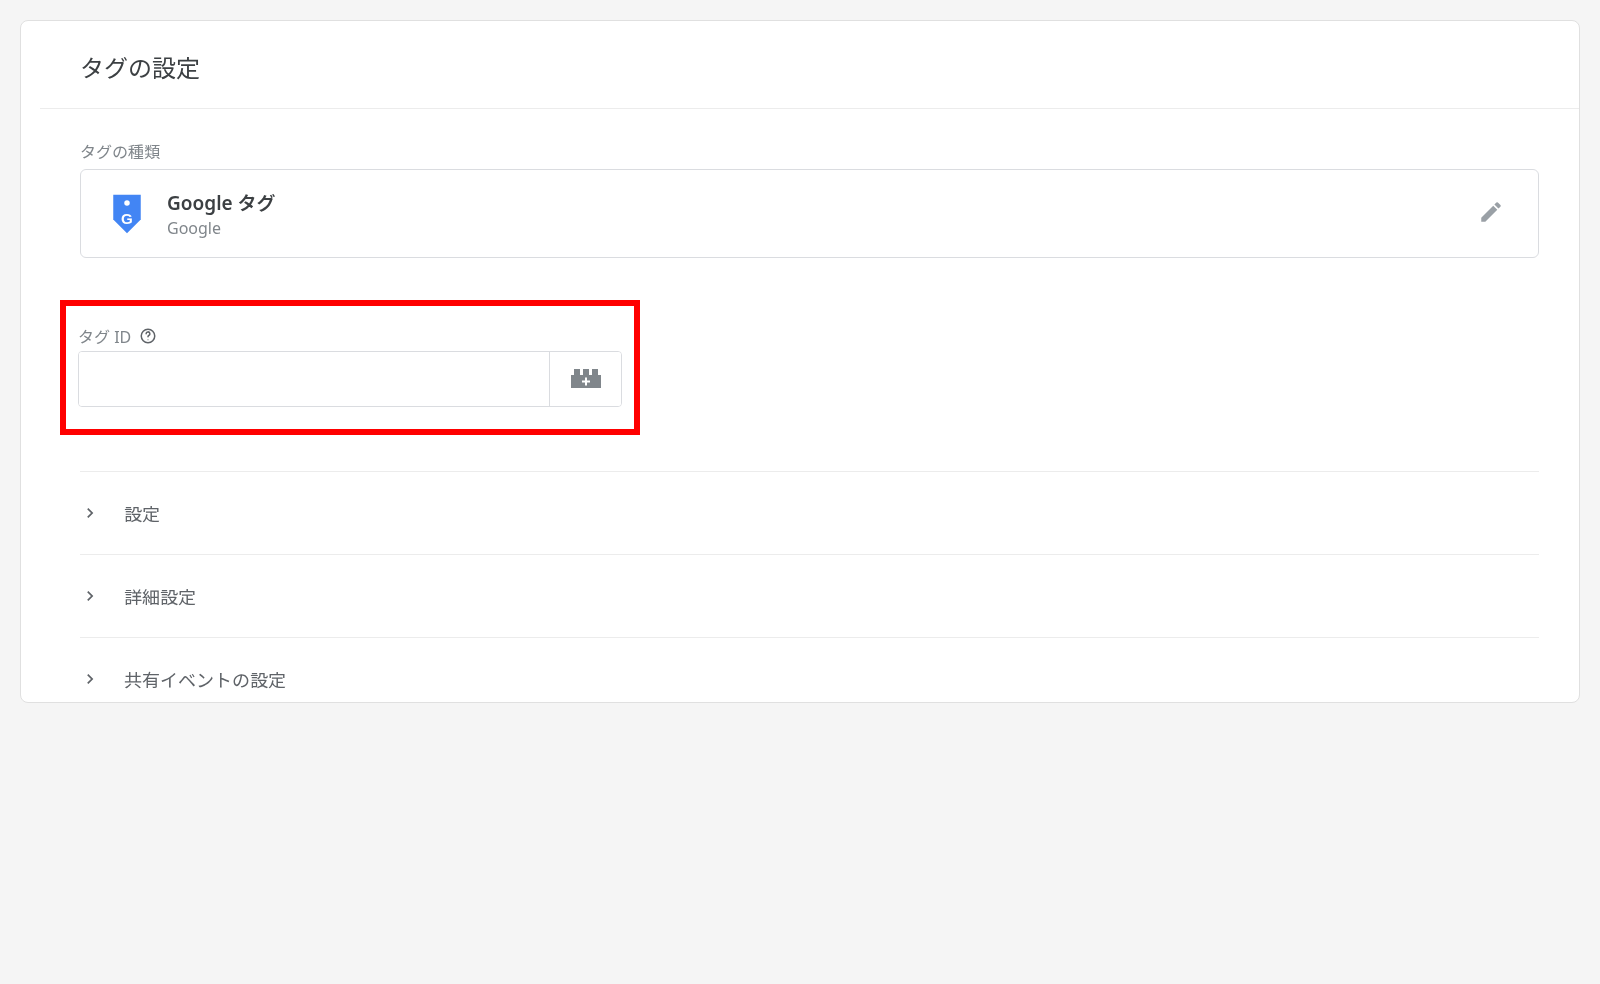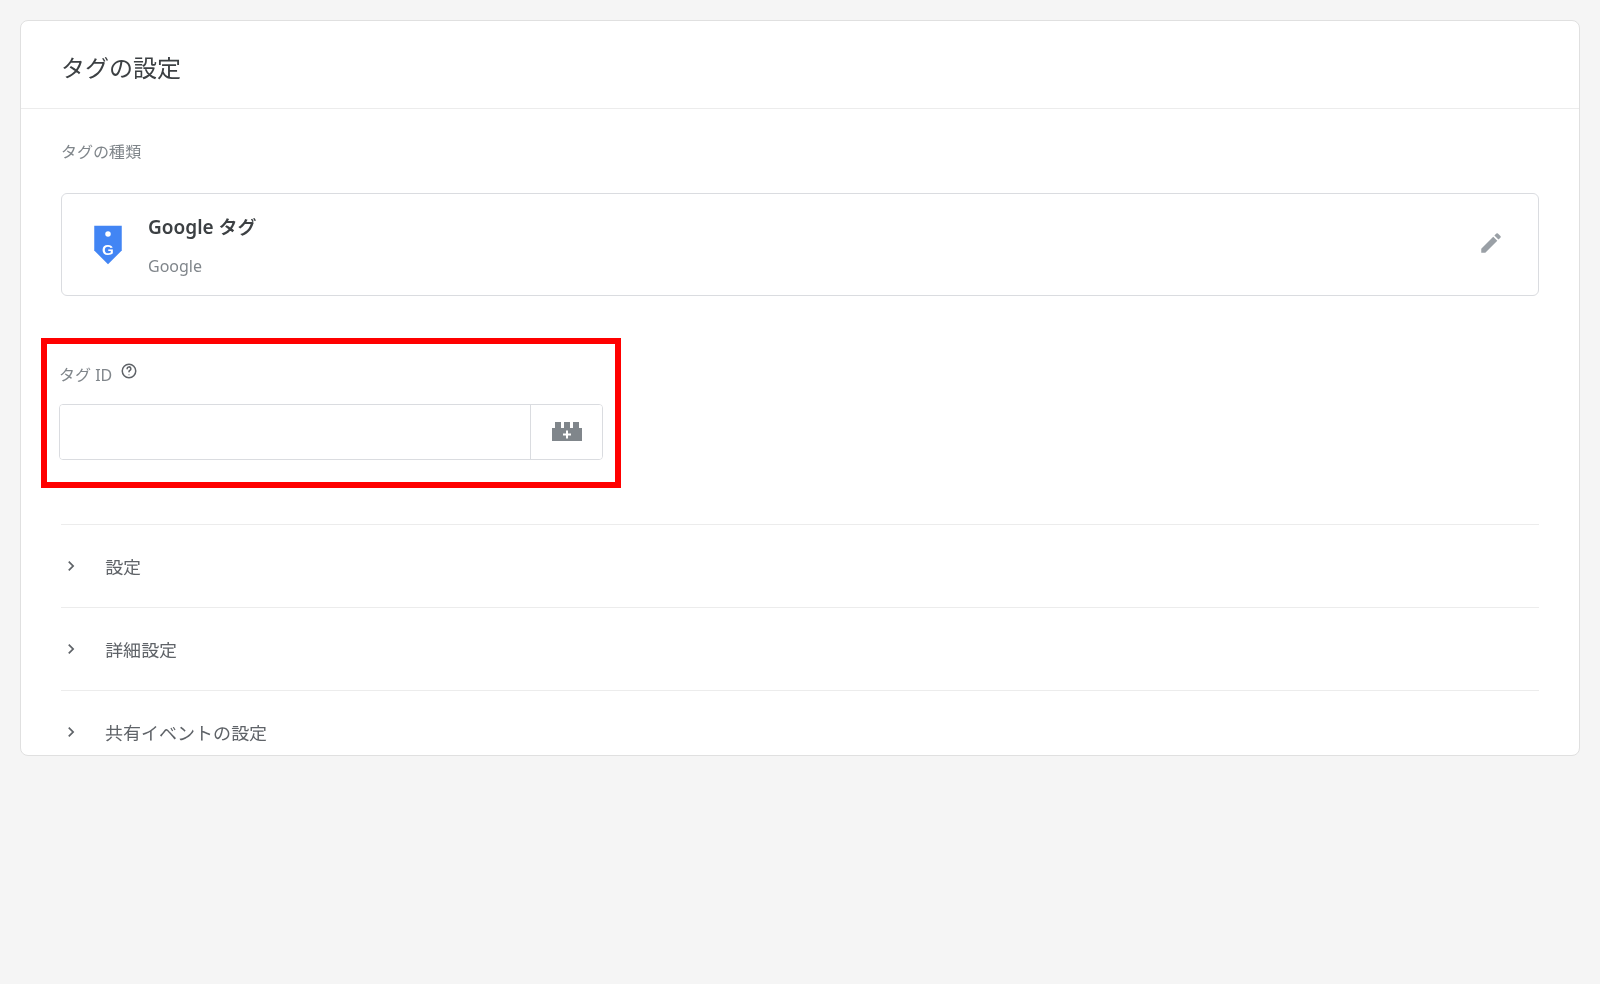--- a/index.html
+++ b/index.html
@@ -14,34 +14,35 @@
       color: #202124;
     }
     .card {
       background: #fff;
       border: 1px solid #e0e0e0;
       border-radius: 8px;
       width: 100%;
       max-width: 1560px;
       margin: 0 auto;
       overflow: hidden;
+      padding-left: 19px;
     }
     .card-header {
       padding: 28px 40px 24px 40px;
       font-size: 24px;
       color: #3c4043;
       border-bottom: 1px solid #ececec;
     }
     .card-body {
       padding: 30px 40px 0 40px;
     }
     .section-label {
       font-size: 16px;
       color: #80868b;
-      margin-bottom: 30px;
+      margin-bottom: 6px;
     }
     .tag-type-box {
       border: 1px solid #dadce0;
       border-radius: 6px;
       padding: 18px 28px;
       display: flex;
       align-items: center;
       gap: 22px;
       margin-bottom: 42px;
     }
@@ -52,21 +53,21 @@
       align-items: center;
       justify-content: center;
     }
     .tag-type-texts {
       flex: 1;
     }
     .tag-type-title {
       font-size: 19px;
       font-weight: 600;
       color: #3c4043;
-      margin-bottom: 15px;
+      margin-bottom: 1px;
     }
     .tag-type-subtitle {
       font-size: 16px;
       color: #80868b;
     }
     .edit-btn {
       color: #9aa0a6;
       background: none;
       border: none;
       cursor: pointer;
@@ -74,22 +75,23 @@
       display: flex;
     }
     .highlight-box {
       border: 6px solid #ff0000;
       padding: 18px 12px 22px 12px;
       margin-left: -20px;
       width: 580px;
     }
     .tag-id-label-row {
       display: flex;
+      align-items: center;
       gap: 8px;
-      margin-bottom: 18px;
+      margin-bottom: 3px;
     }
     .tag-id-label {
       font-size: 16px;
       color: #80868b;
     }
     .help-icon {
       display: flex;
       color: #5f6368;
       cursor: pointer;
     }

